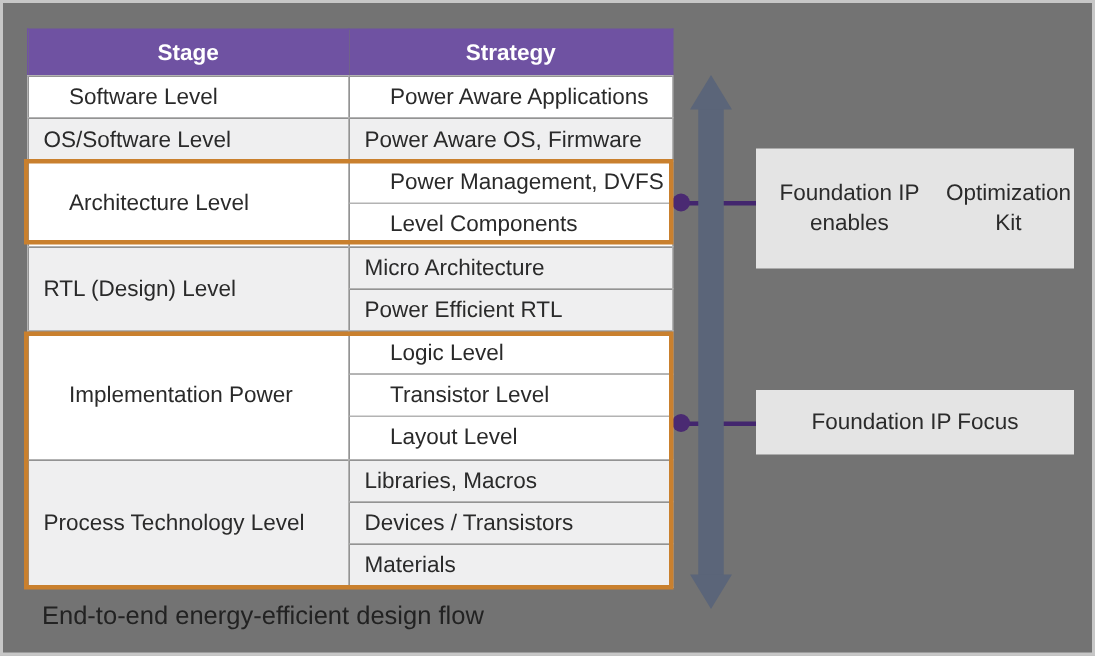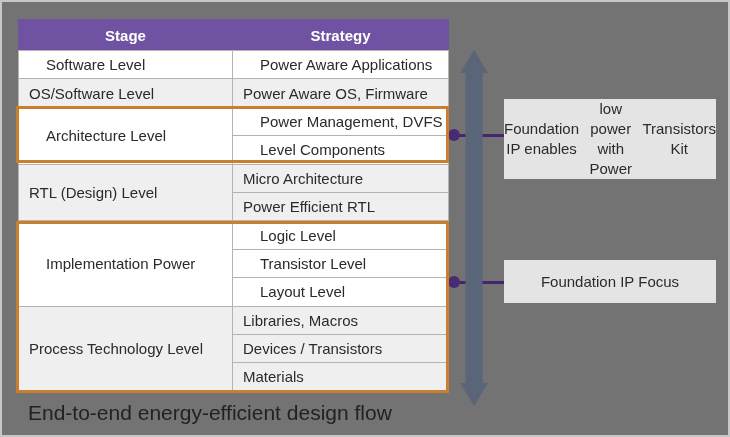--- a/index.html
+++ b/index.html
@@ -108,21 +108,21 @@
     z-index: 6;
   }
   .callout.c1 { top: 97px; height: 80px; }
   .callout.c2 { top: 258px; height: 43px; }
 
   
   .caption {
     position: absolute;
     left: 26px;
     top: 399px;
-    font-size: 21px;
+    font-size: 17px;
     color: #222222;
   }
 </style>
 </head>
 <body>
 
 <div class="canvas">
 
   <table class="stage-table">
     <colgroup>
@@ -188,22 +188,21 @@
     <polygon points="14,356 0,333 28,333" fill="#5b6579"></polygon>
   </svg>
 
   <div class="connector l1"></div>
   <div class="connector l2"></div>
   <div class="conn-dot d1"></div>
   <div class="conn-dot d2"></div>
 
   <div class="callout c1">
     <div>Foundation IP enables</div>
-    <div>low power with Power</div>
-    <div>Transistors Kit</div>
+    <div>Optimization Kit</div>
   </div>
   <div class="callout c2">
     <div>Foundation IP Focus</div>
   </div>
 
   <div class="caption">End-to-end energy-efficient design flow</div>
 
 </div>
 
 </body></html>

